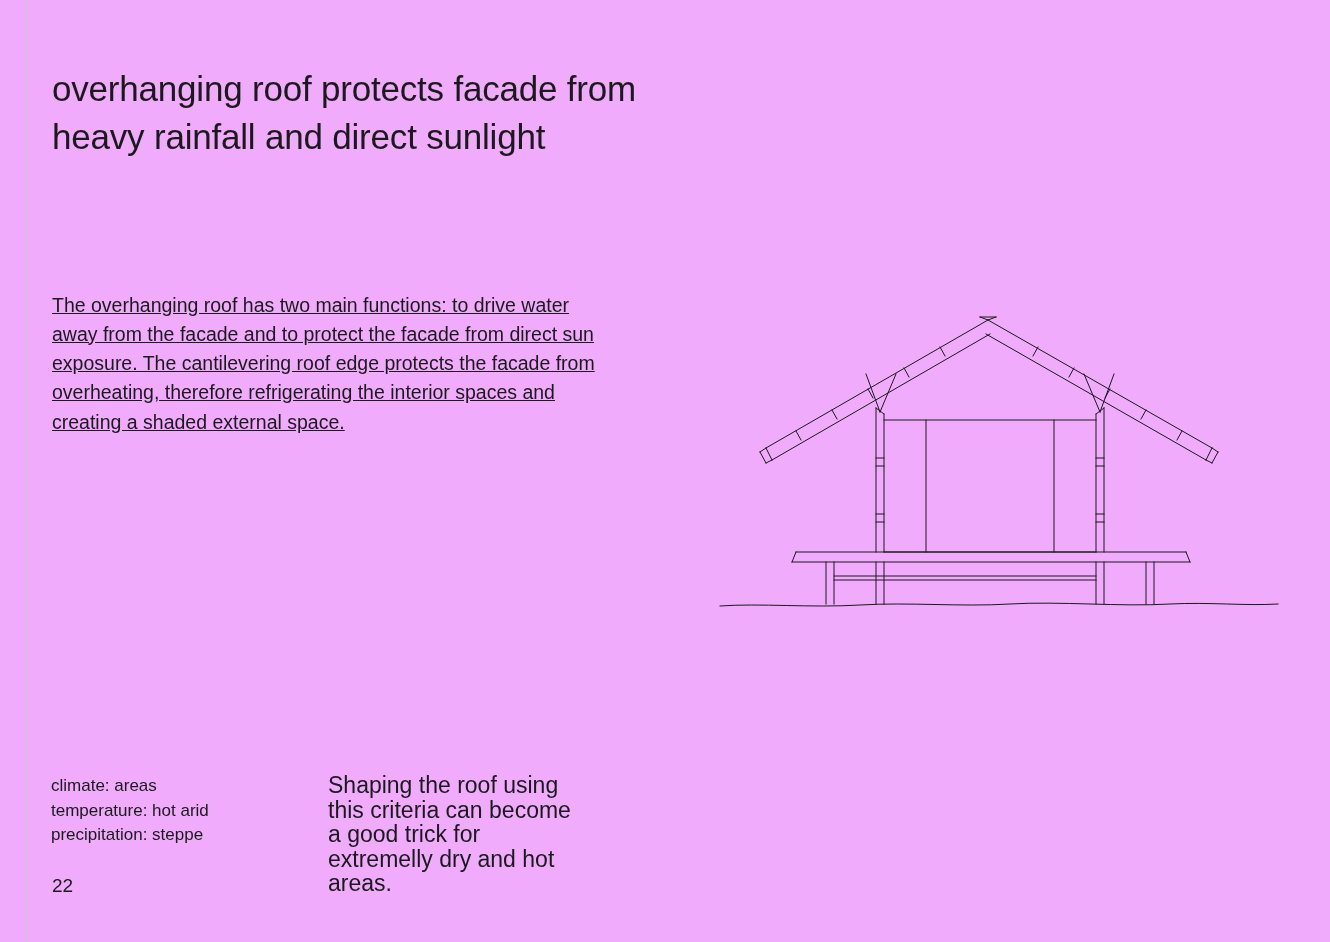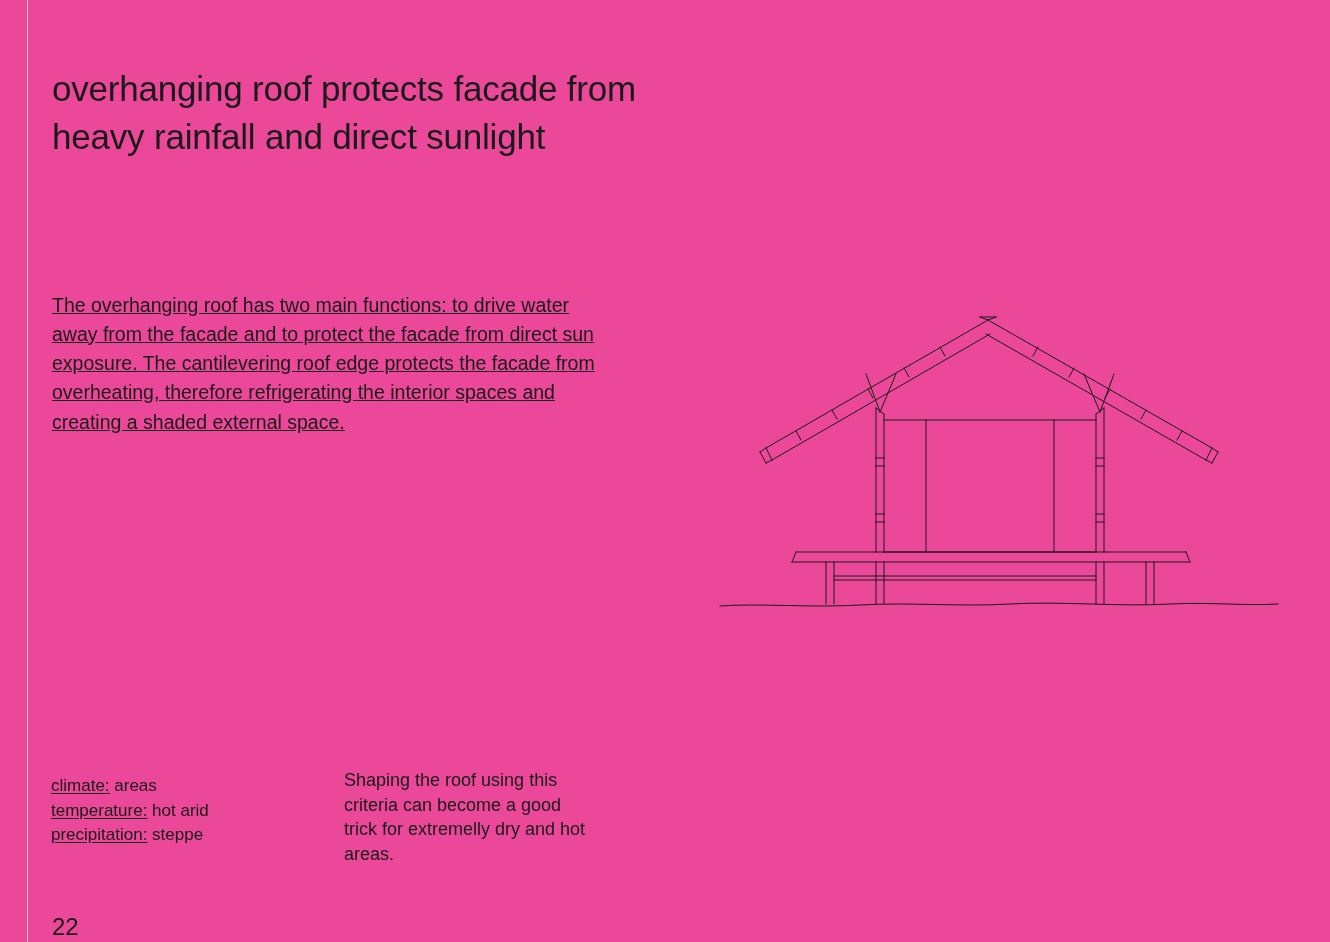--- a/index.html
+++ b/index.html
@@ -9,21 +9,21 @@
   }
   body {
     font-family: "Liberation Sans", sans-serif;
     color: #1a1a1a;
   }
   #page {
     position: relative;
     width: 1330px;
     height: 942px;
     overflow: hidden;
-    background: #ec4899;
+    background: #f0abfc;
   }
   
   .gutter-rule {
     position: absolute;
     left: 27px;
     top: 0;
     width: 1px;
     height: 942px;
     background: #c9c9c9;
   }
@@ -52,38 +52,36 @@
   .meta-block {
     position: absolute;
     left: 51px;
     top: 774px;
     width: 260px;
     font-size: 17px;
     line-height: 24.5px;
     color: #1a1a1a;
   }
   .meta-block .key {
-    text-decoration: underline;
     text-underline-offset: 2px;
   }
   .caption {
     position: absolute;
     left: 328px;
     top: 750px;
     width: 250px;
-    font-size: 18px;
+    font-size: 23px;
     line-height: 24.5px;
     color: #1a1a1a;
-    margin-left: 16px;
   }
   .page-number {
     position: absolute;
     left: 52px;
-    top: 913px;
-    font-size: 24px;
+    top: 875px;
+    font-size: 19px;
     color: #1a1a1a;
   }
   .drawing {
     position: absolute;
     left: 700px;
     top: 290px;
     width: 600px;
     height: 340px;
   }
   .drawing svg {

